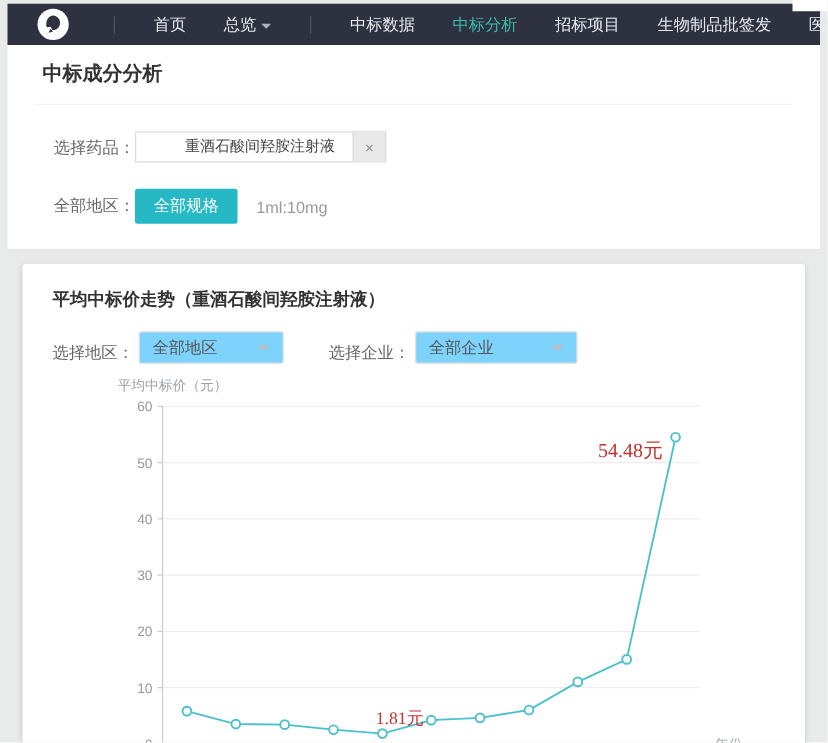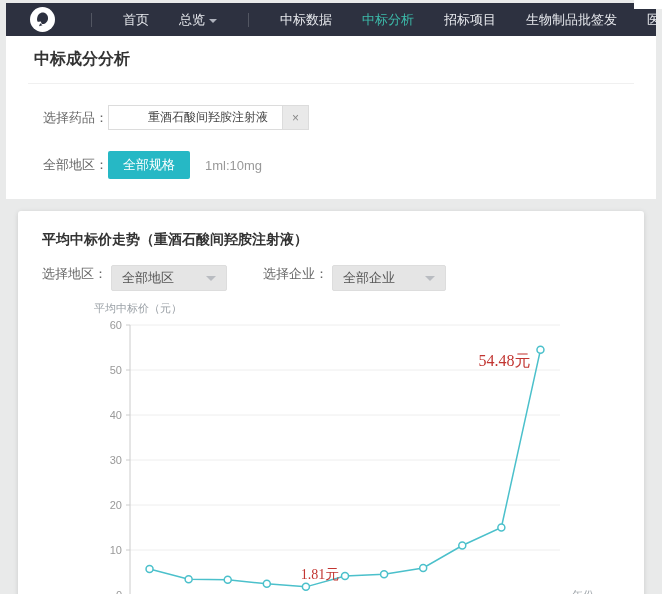--- a/index.html
+++ b/index.html
@@ -39,28 +39,28 @@
   .drug-tag .tag-close { width: 26px; background: #e9e9e9; border-left: 1px solid #dcdcdc;
     display: flex; align-items: center; justify-content: center; color: #888; font-size: 12px; cursor: pointer; }
   .teal-btn { background: #26b8c5; color: #fff; border: none; padding: 5px 15px; font-size: 13px;
     border-radius: 2px; cursor: pointer; font-family: inherit; }
   .spec-text { color: #999; margin-left: 15px; }
 
   
   .card { background: #fff; margin: 12px 12px 0 12px; width: 626px; height: 408px;
     border-radius: 3px; box-shadow: 0 1px 5px rgba(0,0,0,.13); padding: 20px 24px 10px 24px; }
   .card-title { font-size: 14px; font-weight: bold; color: #333; }
-  .selects-row { display: flex; align-items: flex-start; margin-top: 16px; font-size: 13px; }
+  .selects-row { display: flex; align-items: flex-end; margin-top: 16px; font-size: 13px; }
   .select-label { color: #666; margin-right: 4px; }
   .select-box { border: 1px solid #ddd; border-radius: 2px; height: 26px; display: flex;
-    align-items: center; justify-content: space-between; padding: 0 10px; color: #555; cursor: pointer; background:#e5e5e5; }
+    align-items: center; justify-content: space-between; padding: 0 10px; color: #555; cursor: pointer; background:#7dd3fc; }
   .select-box .sel-arrow { width: 0; height: 0; border-left: 5px solid transparent;
     border-right: 5px solid transparent; border-top: 5px solid #b9bcc1; margin-left: 10px; }
   .select-region { width: 116px; margin-right: 36px; }
-  .select-company { width: 114px; }
+  .select-company { width: 130px; }
   .chart-wrap { margin-top: 6px; }
   .chart-wrap svg { display: block; }
   .tick-label { fill: #999; font-size: 11px; font-family: "Liberation Sans", sans-serif; }
   .axis-title { fill: #9aa0a6; font-size: 11px; font-family: "Liberation Sans", sans-serif; }
   .anno { fill: #c23531; font-family: "Liberation Serif", "DejaVu Serif", serif; }
 </style>
 </head>
 <body>
 
 <div class="page">

